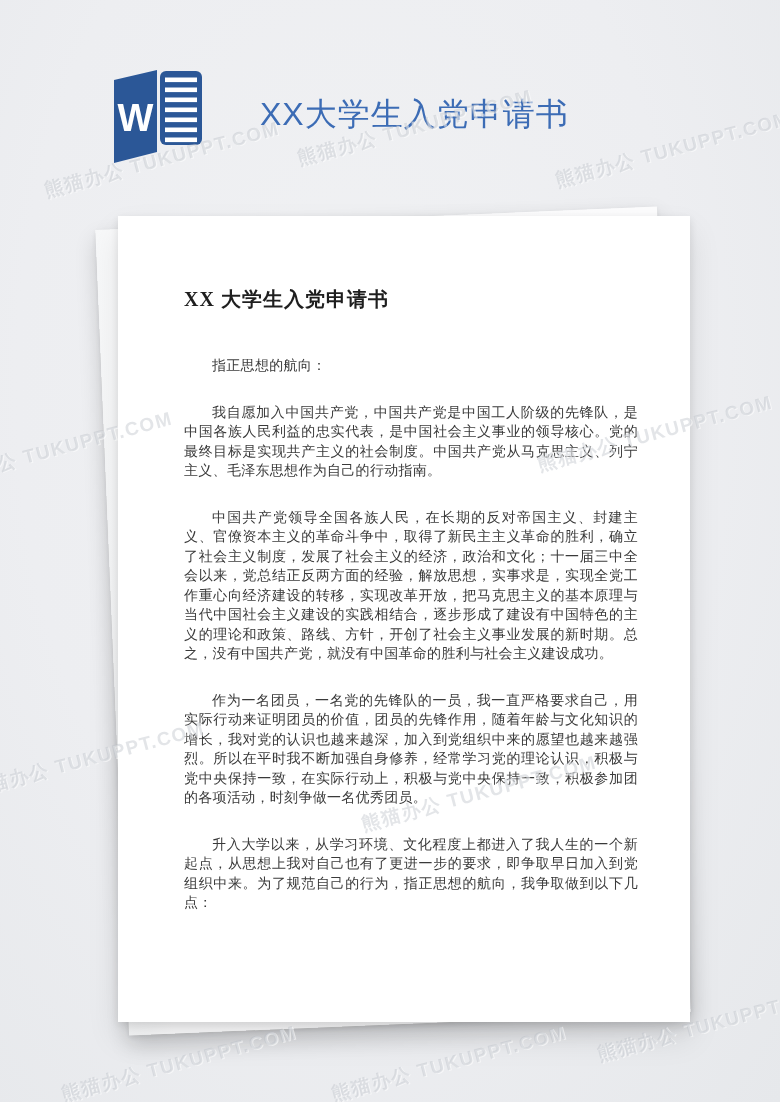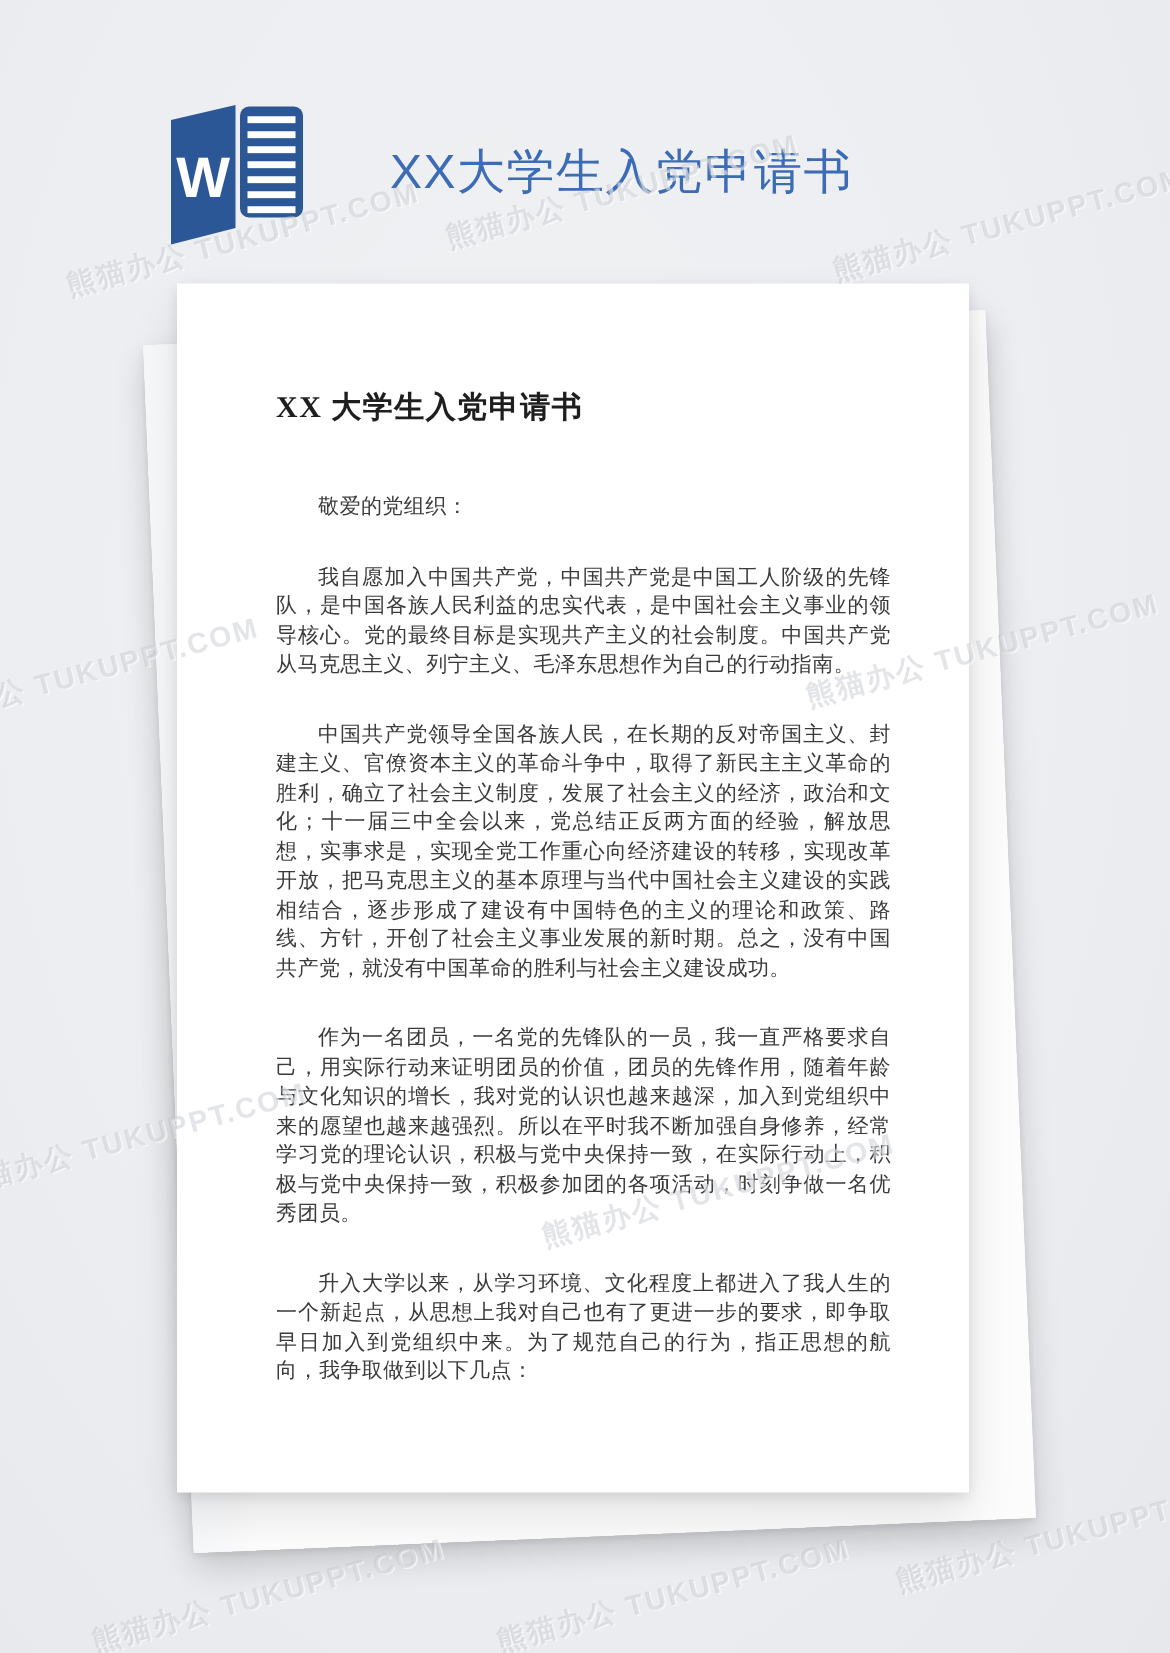--- a/index.html
+++ b/index.html
@@ -41,21 +41,21 @@
 
   
   .back-page {
     position:absolute; left:112px; top:218px; width:562px; height:806px;
     background:linear-gradient(to right,#f7f8f9 0%, #fdfdfe 8%, #fcfcfd 100%);
     transform:rotate(-2.4deg);
     box-shadow:0 10px 22px rgba(0,0,0,0.16), 0 2px 5px rgba(0,0,0,0.08);
     z-index:1;
   }
   .doc-page {
-    position:absolute; left:118px; top:189px; width:528px; height:806px;
+    position:absolute; left:118px; top:216px; width:572px; height:806px;
     background:#ffffff;
     box-shadow:0 3px 8px rgba(0,0,0,0.10), 0 16px 30px rgba(0,0,0,0.10);
     z-index:3;
   }
   .doc-inner {
     padding:54px 40px 0 66px;
     color:#3a3a3a;
     font-family:"Liberation Serif","DejaVu Serif",serif;
   }
   .doc-title {
@@ -94,21 +94,21 @@
       </svg>
     </div>
     <h1 class="header-title">XX大学生入党申请书</h1>
   </div>
 
   <div class="back-page"></div>
 
   <div class="doc-page">
     <div class="doc-inner">
       <h2 class="doc-title">XX 大学生入党申请书</h2>
-      <p class="salutation">敬爱的党组织：</p>
+      <p class="salutation">指正思想的航向：</p>
       <p class="para">我自愿加入中国共产党，中国共产党是中国工人阶级的先锋队，是中国各族人民利益的忠实代表，是中国社会主义事业的领导核心。党的最终目标是实现共产主义的社会制度。中国共产党从马克思主义、列宁主义、毛泽东思想作为自己的行动指南。</p>
       <p class="para">中国共产党领导全国各族人民，在长期的反对帝国主义、封建主义、官僚资本主义的革命斗争中，取得了新民主主义革命的胜利，确立了社会主义制度，发展了社会主义的经济，政治和文化；十一届三中全会以来，党总结正反两方面的经验，解放思想，实事求是，实现全党工作重心向经济建设的转移，实现改革开放，把马克思主义的基本原理与当代中国社会主义建设的实践相结合，逐步形成了建设有中国特色的主义的理论和政策、路线、方针，开创了社会主义事业发展的新时期。总之，没有中国共产党，就没有中国革命的胜利与社会主义建设成功。</p>
       <p class="para">作为一名团员，一名党的先锋队的一员，我一直严格要求自己，用实际行动来证明团员的价值，团员的先锋作用，随着年龄与文化知识的增长，我对党的认识也越来越深，加入到党组织中来的愿望也越来越强烈。所以在平时我不断加强自身修养，经常学习党的理论认识，积极与党中央保持一致，在实际行动上，积极与党中央保持一致，积极参加团的各项活动，时刻争做一名优秀团员。</p>
       <p class="para">升入大学以来，从学习环境、文化程度上都进入了我人生的一个新起点，从思想上我对自己也有了更进一步的要求，即争取早日加入到党组织中来。为了规范自己的行为，指正思想的航向，我争取做到以下几点：</p>
     </div>
   </div>
 
   <div class="wm-layer">
     <span class="wm">熊猫办公 TUKUPPT.COM</span>
     <span class="wm">熊猫办公 TUKUPPT.COM</span>

